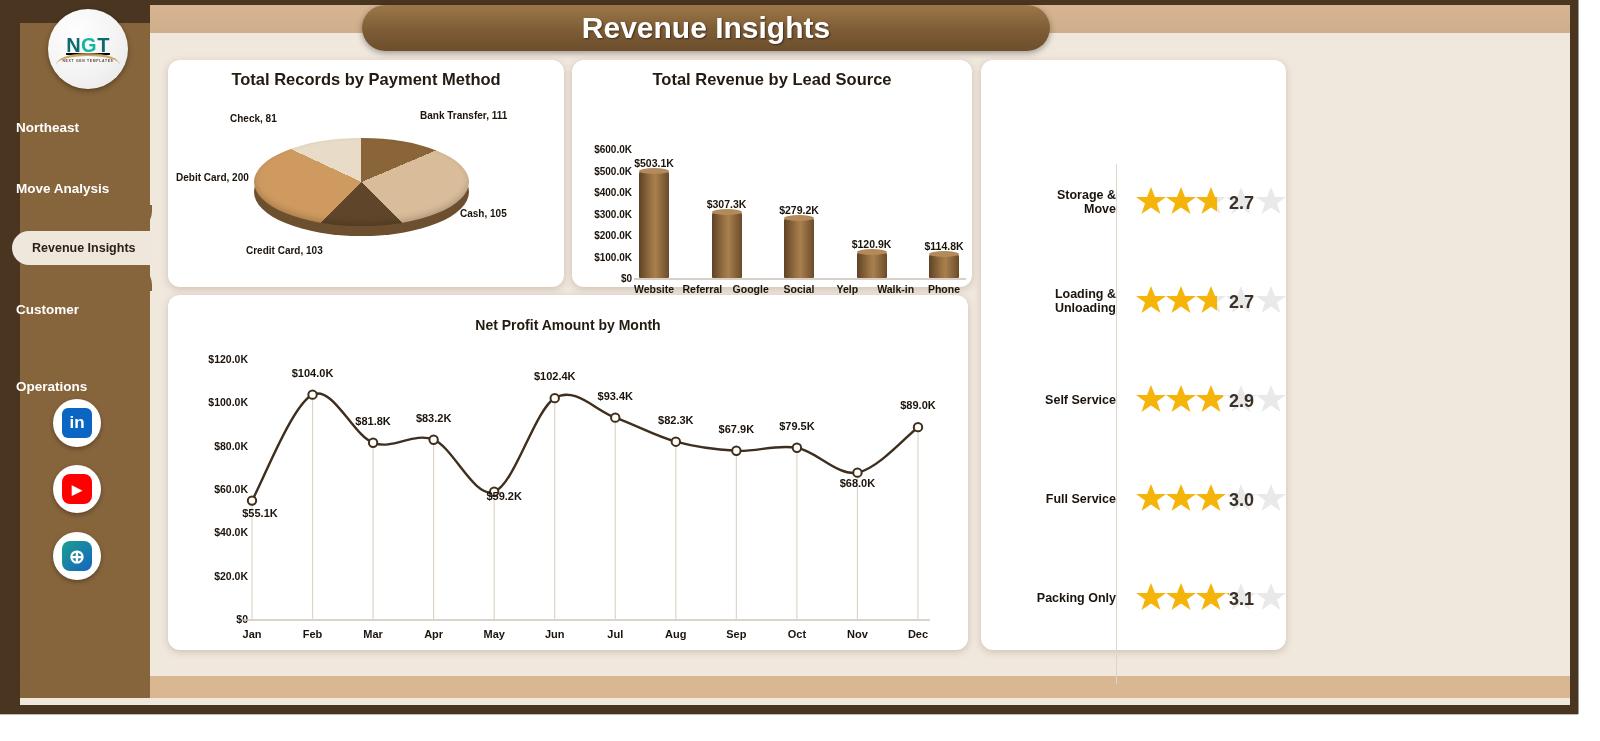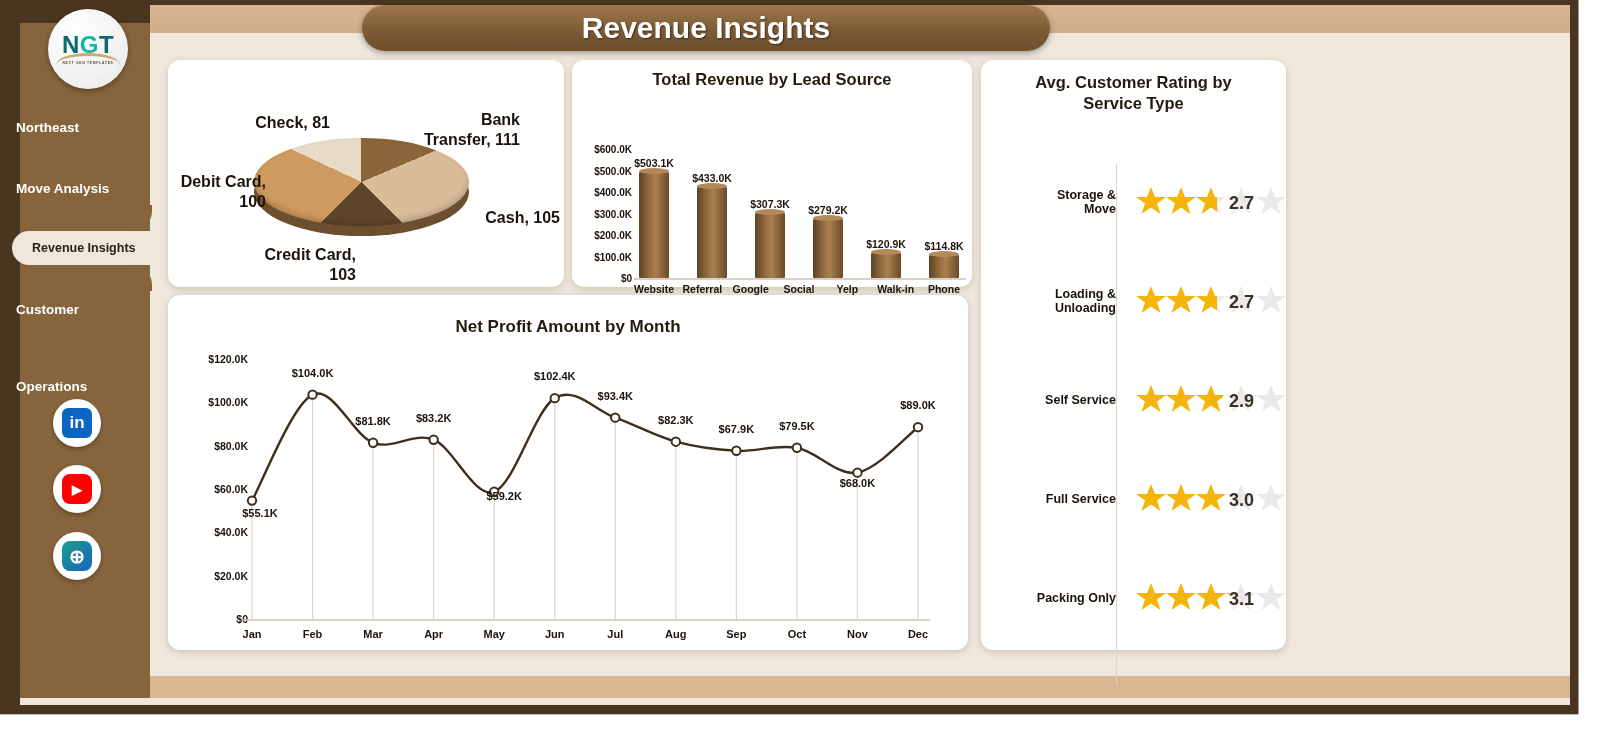--- a/index.html
+++ b/index.html
@@ -26,21 +26,21 @@
     background:#86643c; border-top-right-radius:0; }
   .sidebar-dark-top { position:absolute; left:20px; top:5px; width:130px; height:18px;
     background:#4a3520; }
   .sidebar-round-b { position:absolute; left:20px; top:630px; width:130px; height:68px;
     background:#86643c; border-bottom-left-radius:34px; }
 
   .logo { position:absolute; left:48px; top:9px; width:80px; height:80px; border-radius:50%;
     background:radial-gradient(circle at 35% 30%, #ffffff 0%, #f2f2f2 60%, #e4e4e4 100%);
     box-shadow:0 2px 5px rgba(0,0,0,.35); display:flex; flex-direction:column;
     align-items:center; justify-content:center; }
-  .logo-txt { font-size:24px; font-weight:bold; letter-spacing:.5px; line-height:1; }
+  .logo-txt { font-size:20px; font-weight:bold; letter-spacing:.5px; line-height:1;text-decoration:underline; }
   .logo-n { color:#0d6b6e; } .logo-g { color:#13b5a3; } .logo-t { color:#0d6b6e; }
   .logo-sub { font-size:3.4px; font-weight:bold; color:#5b4630; letter-spacing:.7px;
     margin-top:4px; }
   .logo-swoosh { position:absolute; left:8px; top:44px; width:64px; height:12px;
     border-radius:50%/100% 100% 0 0; border-top:3px solid #c79a5a; opacity:.85; }
 
   .nav-item { position:absolute; left:0; width:130px; height:34px; display:flex;
     align-items:center; color:#fff; font-size:13.5px; font-weight:bold; padding-left:16px; }
   .nav-active { position:absolute; left:12px; width:136px; height:34px;
     background:#efe6dc; border-radius:17px; display:flex; align-items:center;
@@ -78,22 +78,22 @@
     border-radius:50%; background:#6b4f2f; }
   .pie-top { position:absolute; left:0; top:0; width:215px; height:88px; border-radius:50%;
     background:
       conic-gradient(from 0deg,
         #8a6539 0deg 67deg,
         #d9bc9a 67deg 135deg,
         #5f462a 135deg 225deg,
         #cf9a5f 225deg 295deg,
         #e8dcc8 295deg 360deg);
     box-shadow:inset 0 -3px 6px rgba(0,0,0,.18); }
-  .pie-lbl { position:absolute; font-size:16px; font-weight:bold; color:#1c140c;
-    text-align:right; line-height:1.25; }
+  .pie-lbl { position:absolute; font-size:10px; font-weight:bold; color:#1c140c;
+    text-align:left; line-height:1.25; }
 
   
   #bar-card { left:572px; top:60px; width:400px; height:227px; }
   .bar-ytick { font-size:10px; font-weight:bold; color:#1c140c; text-align:right;
     width:56px; position:absolute; }
   .bars { position:absolute; left:62px; top:90px; width:330px; height:128px;
     display:flex; align-items:flex-end; justify-content:space-between; }
   .barcol { width:40px; display:flex; flex-direction:column; align-items:center;
     justify-content:flex-end; height:128px; }
   .barlabel { font-size:10.5px; font-weight:bold; color:#1c140c; margin-bottom:2px;
@@ -117,21 +117,21 @@
     background:#ddd5ca; }
   .rrow { position:absolute; left:0; width:305px; height:60px; display:flex;
     align-items:center;padding-left:47px; }
   .rname { width:135px; text-align:right; padding-right:12px; font-size:12.5px;
     font-weight:bold; color:#1c140c; }
   .rstars { position:relative; width:150px; height:34px; margin-left:8px; }
   .rval { position:absolute; font-size:18px; font-weight:bold; color:#3a3026; }
 
   
   #line-card { left:168px; top:295px; width:800px; height:355px; }
-  .line-title { text-align:center; font-size:17px; font-weight:bold; color:#231a10;
+  .line-title { text-align:center; font-size:14px; font-weight:bold; color:#231a10;
     padding-top:22px; }
   .ytick { position:absolute; font-size:10.5px; font-weight:bold; color:#1c140c;
     text-align:right; width:70px; }
   .xlab { position:absolute; font-size:11px; font-weight:bold; color:#1c140c;
     text-align:center; width:46px; }
   .ptlabel { position:absolute; font-size:11px; font-weight:bold; color:#1c140c;
     text-align:center; white-space:nowrap; }
 
   
   #filter-card { left:1298px; top:40px; width:222px; height:620px; background:#fff;
@@ -205,52 +205,49 @@
   </div>
   <div class="social" style="top:532px;">
     <span class="sq" style="background:linear-gradient(135deg,#1b9e8f,#1565c0); border-radius:8px; font-size:19px;">⊕</span>
   </div>
 
   <div class="title-banner">
     <span>Revenue Insights</span>
   </div>
 
   <div class="card" id="pie-card">
+    <div class="card-title">Total Records by Payment Method</div>
     <div class="pie-wrap">
       <div class="pie-base"></div>
       <div class="pie-top"></div>
     </div>
     <div class="pie-lbl" style="left:252px; top:50px; width:100px;">Bank Transfer,  111</div>
     <div class="pie-lbl" style="left:292px; top:148px; width:100px;">Cash,  105</div>
     <div class="pie-lbl" style="left:78px; top:185px; width:110px;">Credit Card, 103</div>
-    <div class="pie-lbl" style="left:8px; top:112px; width:90px;">Debit Card, 100</div>
+    <div class="pie-lbl" style="left:8px; top:112px; width:90px;">Debit Card, 200</div>
     <div class="pie-lbl" style="left:62px; top:53px; width:100px;">Check, 81</div>
   </div>
 
   <div class="card" id="bar-card">
     <div class="card-title">Total Revenue by Lead Source</div>
     <div id="bar-yticks">
         <div class="bar-ytick" style="left: 4px; top: 84px;">$600.0K</div>
         <div class="bar-ytick" style="left: 4px; top: 105.5px;">$500.0K</div>
         <div class="bar-ytick" style="left: 4px; top: 127px;">$400.0K</div>
         <div class="bar-ytick" style="left: 4px; top: 148.5px;">$300.0K</div>
         <div class="bar-ytick" style="left: 4px; top: 170px;">$200.0K</div>
         <div class="bar-ytick" style="left: 4px; top: 191.5px;">$100.0K</div>
         <div class="bar-ytick" style="left: 4px; top: 213px;">$0</div>
       </div>
     <div class="bars" id="bars">
         <div class="barcol">
           <div class="barlabel">$503.1K</div>
           <div class="barbody" style="height: 107.328px;"></div>
         </div>
         <div class="barcol">
-          <div class="barlabel">$433.0K</div>
-          <div class="barbody" style="height: 92.3733px;"></div>
-        </div>
-        <div class="barcol">
           <div class="barlabel">$307.3K</div>
           <div class="barbody" style="height: 65.5573px;"></div>
         </div>
         <div class="barcol">
           <div class="barlabel">$279.2K</div>
           <div class="barbody" style="height: 59.5627px;"></div>
         </div>
         <div class="barcol">
           <div class="barlabel">$120.9K</div>
           <div class="barbody" style="height: 25.792px;"></div>
@@ -266,21 +263,20 @@
         <div class="bar-xlabel">Referral</div>
         <div class="bar-xlabel">Google<br>Ads</div>
         <div class="bar-xlabel">Social<br>Media</div>
         <div class="bar-xlabel">Yelp</div>
         <div class="bar-xlabel">Walk-in</div>
         <div class="bar-xlabel">Phone<br>Inquiry</div>
       </div>
   </div>
 
   <div class="card" id="rating-card">
-    <div class="rating-title">Avg. Customer Rating by Service Type</div>
     <div class="rating-axis"></div>
     <div id="rating-rows">
         <div class="rrow" style="top: 112px;">
           <div class="rname">Storage &amp; Move</div>
           <div class="rstars"><svg width="152" height="32" viewBox="0 0 152 32">
               <defs>
                 <linearGradient id="sg0_0">
                   <stop offset="100%" stop-color="#f5b40a"></stop>
                   <stop offset="100%" stop-color="#e9e9e9"></stop>
                 </linearGradient>

